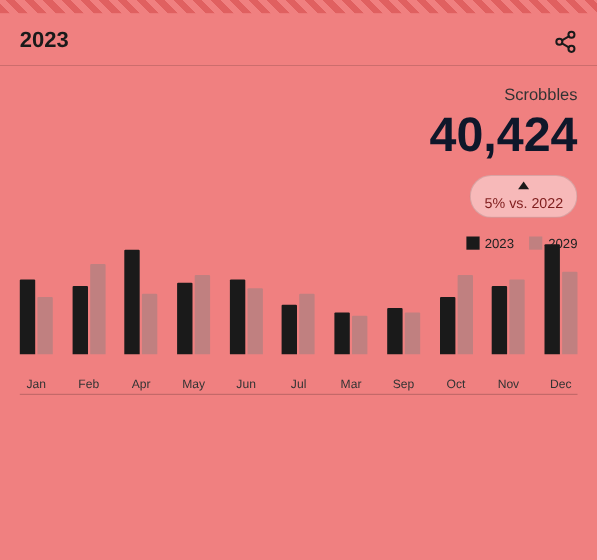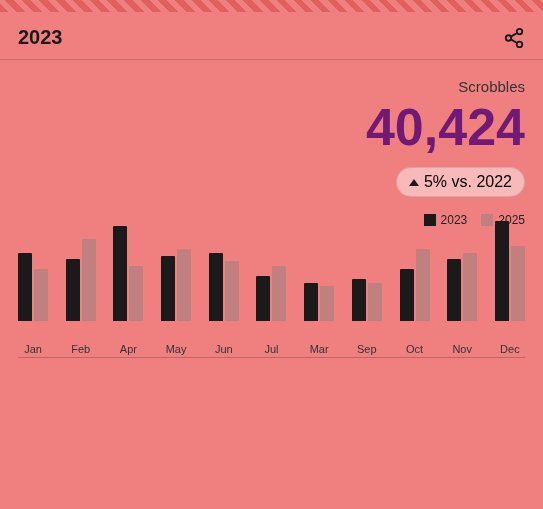--- a/index.html
+++ b/index.html
@@ -49,37 +49,38 @@
       text-align: right;
     }
 
     .scrobbles-label {
       font-size: 15px;
       color: #333;
       margin-bottom: 6px;
     }
 
     .scrobbles-count {
-      font-size: 52px;
+      font-size: 44px;
       font-weight: bold;
-      color: #701a75;
+      color: #0f172a;
       line-height: 1;
       margin-bottom: 14px;
     }
 
     .comparison-badge {
       display: inline-flex;
       align-items: center;
       gap: 5px;
       background: rgba(255,255,255,0.45);
       border: 1px solid rgba(0,0,0,0.12);
       border-radius: 20px;
       padding: 5px 12px;
-      font-size: 16px;
-      color: #000000;
+      font-size: 13px;
+      color: #7f1d1d;
+      flex-direction: column;
     }
 
     .arrow-up {
       width: 0;
       height: 0;
       border-left: 5px solid transparent;
       border-right: 5px solid transparent;
       border-bottom: 7px solid #1a1a1a;
       display: inline-block;
     }
@@ -182,21 +183,21 @@
 </div>
 
 <div class="chart-area">
   <div class="legend">
     <div class="legend-item">
       <div class="legend-swatch" style="background:#1a1a1a;"></div>
       <span>2023</span>
     </div>
     <div class="legend-item">
       <div class="legend-swatch" style="background:#c08080;"></div>
-      <span>2025</span>
+      <span>2029</span>
     </div>
   </div>
 
   <div class="chart-container" id="chart-container">
       <div class="month-group">
         <div class="bars">
           <div class="bar bar-2023" style="height: 68px;"></div>
           <div class="bar bar-2022" style="height: 52px;"></div>
         </div>
         <div class="month-label">Jan</div>

